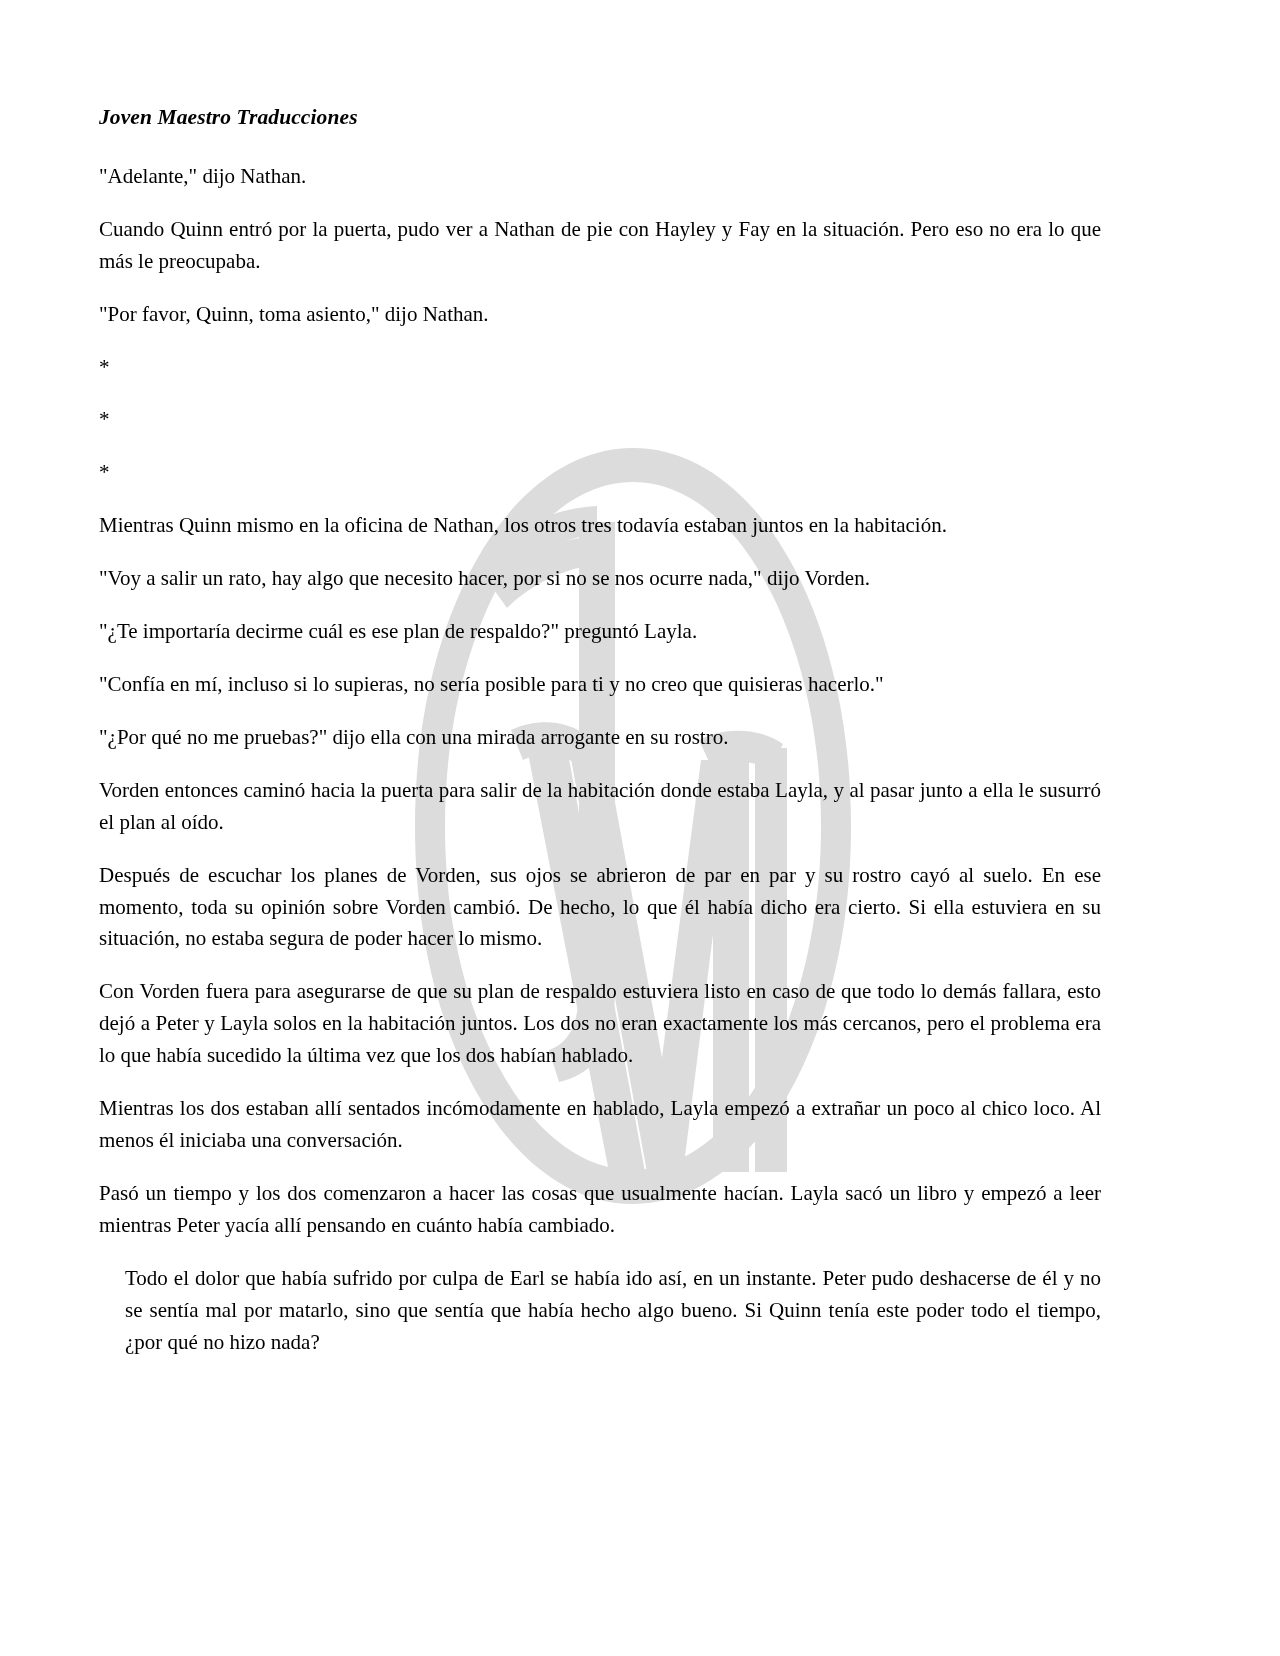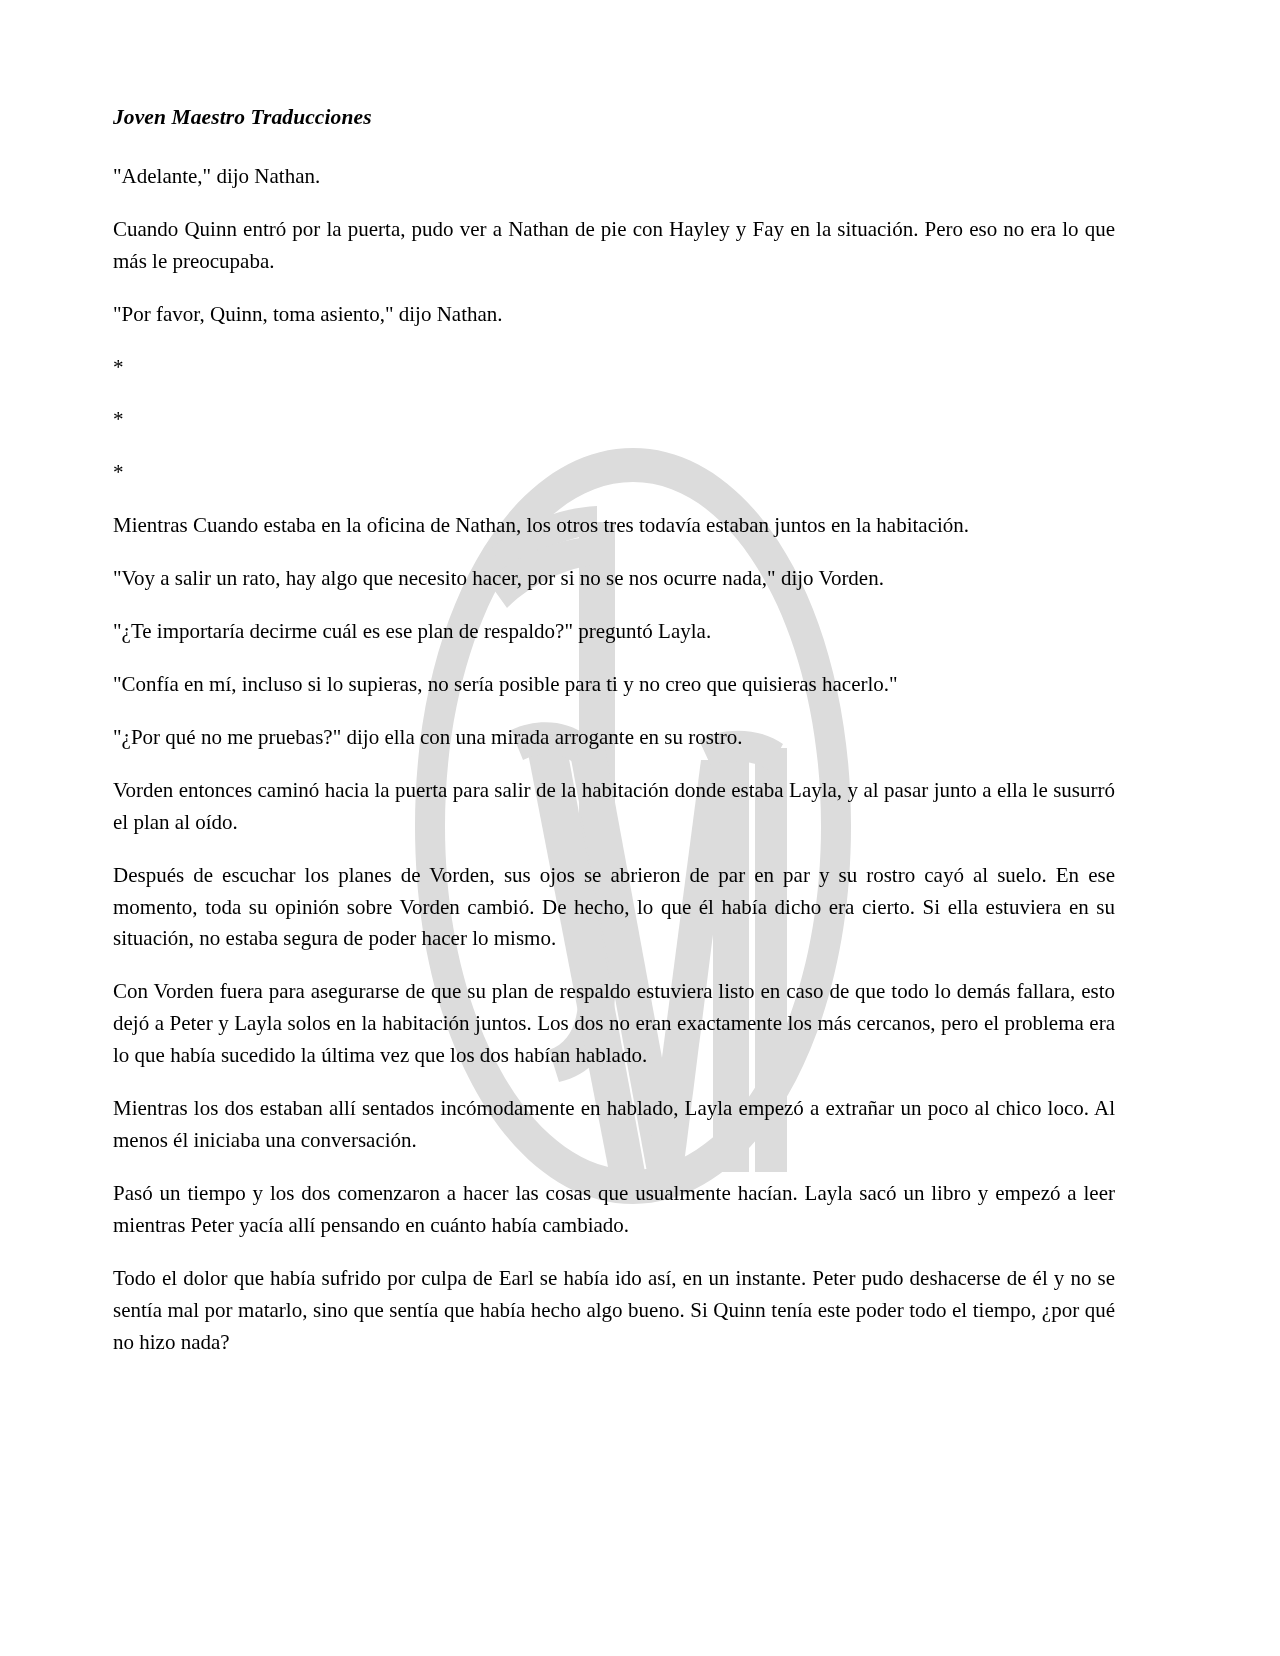--- a/index.html
+++ b/index.html
@@ -29,21 +29,21 @@
   }
   .watermark svg {
     display: block;
     width: 100%;
     height: 100%;
   }
 
   
   .content {
     position: absolute;
-    left: 113px;
+    left: 99px;
     top: 104px;
     width: 1002px;
     z-index: 1;
   }
 
   .doc-title {
     font-weight: bold;
     font-style: italic;
     font-size: 21.5px;
     line-height: 1.3;
@@ -52,21 +52,21 @@
   }
 
   p.para {
     margin: 0 0 21px 0;
     font-size: 21px;
     line-height: 1.52;
     text-align: justify;
     text-justify: inter-word;
     hyphens: none;
   }
-  p.para:last-child { margin-bottom: 0; }
+  p.para:last-child { margin-bottom: 0; margin-left: 26px; }
 
   p.para.single {
     text-align: left;
   }
 
   p.sep {
     margin: 0 0 21px 0;
     font-size: 21px;
     line-height: 1.52;
     text-align: left;
@@ -130,21 +130,21 @@
     <div class="doc-title">Joven Maestro Traducciones</div>
 
     <p class="para single">"Adelante," dijo Nathan.</p>
     <p class="para">Cuando Quinn entró por la puerta, pudo ver a Nathan de pie con Hayley y Fay en la situación. Pero eso no era lo que más le preocupaba.</p>
     <p class="para single">"Por favor, Quinn, toma asiento," dijo Nathan.</p>
 
     <p class="sep">*</p>
     <p class="sep">*</p>
     <p class="sep">*</p>
 
-    <p class="para single">Mientras Cuando estaba en la oficina de Nathan, los otros tres todavía estaban juntos en la habitación.</p>
+    <p class="para single">Mientras Quinn mismo en la oficina de Nathan, los otros tres todavía estaban juntos en la habitación.</p>
     <p class="para single">"Voy a salir un rato, hay algo que necesito hacer, por si no se nos ocurre nada," dijo Vorden.</p>
     <p class="para single">"¿Te importaría decirme cuál es ese plan de respaldo?" preguntó Layla.</p>
     <p class="para single">"Confía en mí, incluso si lo supieras, no sería posible para ti y no creo que quisieras hacerlo."</p>
     <p class="para single">"¿Por qué no me pruebas?" dijo ella con una mirada arrogante en su rostro.</p>
     <p class="para">Vorden entonces caminó hacia la puerta para salir de la habitación donde estaba Layla, y al pasar junto a ella le susurró el plan al oído.</p>
     <p class="para">Después de escuchar los planes de Vorden, sus ojos se abrieron de par en par y su rostro cayó al suelo. En ese momento, toda su opinión sobre Vorden cambió. De hecho, lo que él había dicho era cierto. Si ella estuviera en su situación, no estaba segura de poder hacer lo mismo.</p>
     <p class="para">Con Vorden fuera para asegurarse de que su plan de respaldo estuviera listo en caso de que todo lo demás fallara, esto dejó a Peter y Layla solos en la habitación juntos. Los dos no eran exactamente los más cercanos, pero el problema era lo que había sucedido la última vez que los dos habían hablado.</p>
     <p class="para">Mientras los dos estaban allí sentados incómodamente en hablado, Layla empezó a extrañar un poco al chico loco. Al menos él iniciaba una conversación.</p>
     <p class="para">Pasó un tiempo y los dos comenzaron a hacer las cosas que usualmente hacían. Layla sacó un libro y empezó a leer mientras Peter yacía allí pensando en cuánto había cambiado.</p>
     <p class="para">Todo el dolor que había sufrido por culpa de Earl se había ido así, en un instante. Peter pudo deshacerse de él y no se sentía mal por matarlo, sino que sentía que había hecho algo bueno. Si Quinn tenía este poder todo el tiempo, ¿por qué no hizo nada?</p>

